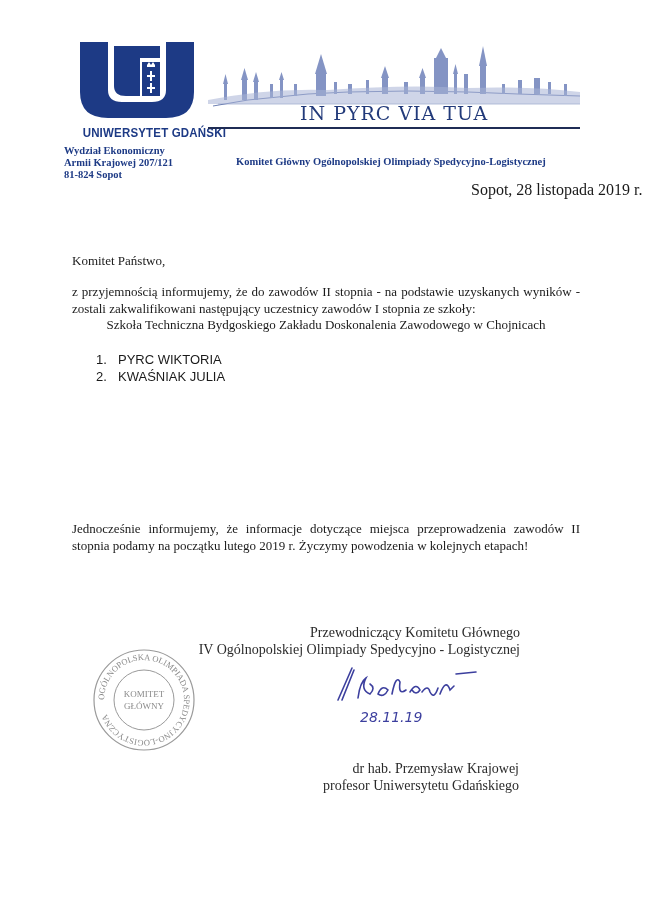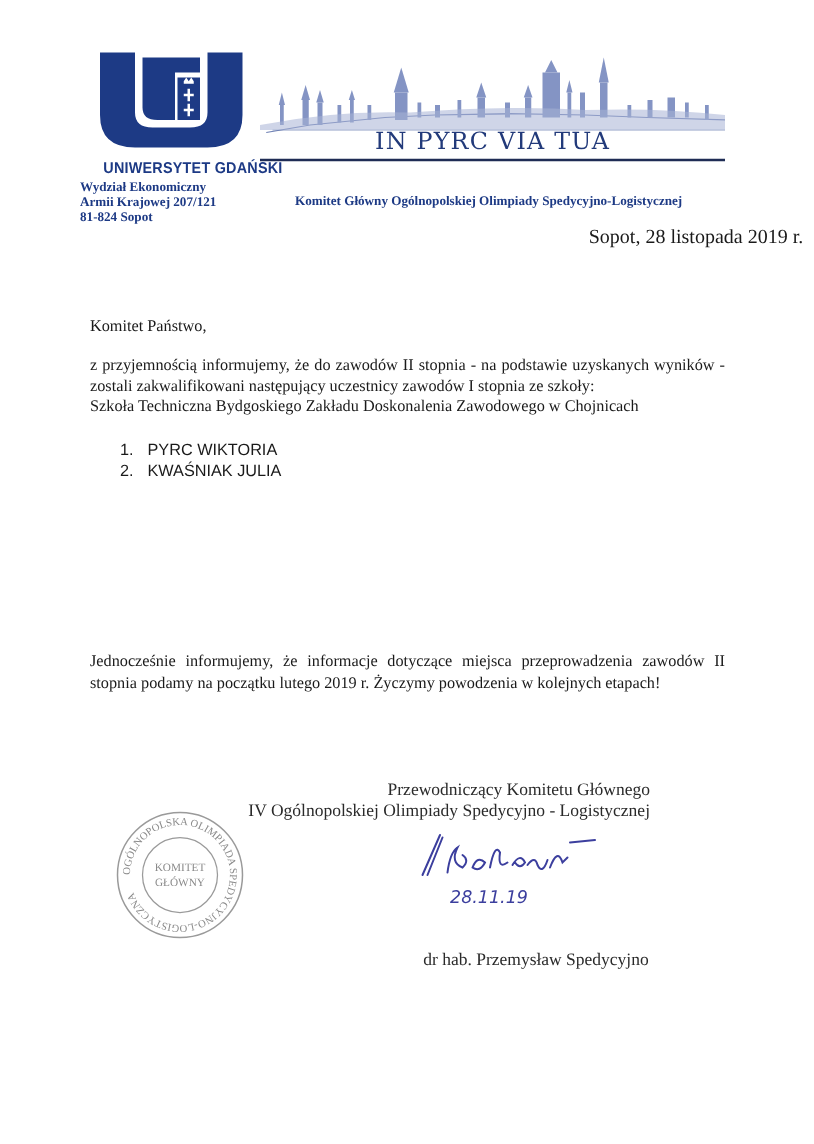--- a/index.html
+++ b/index.html
@@ -13,21 +13,21 @@
   .dept { left:64px; top:145px; width:160px; text-align:left; color:#1d3a85; font-weight:bold;
           font-size:10.5px; line-height:12px; }
   .skyline { left:208px; top:44px; width:372px; height:80px; }
   .motto { left:300px; top:102px; font-family:"DejaVu Serif", serif; color:#223a7a; font-size:19px; letter-spacing:1px; }
   .header-line { left:208px; top:127px; width:372px; height:2px; background:#1f2c55; }
   .committee { left:236px; top:156px; font-size:10.5px; font-weight:bold; color:#1d3a85; }
   .date { left:432px; top:181px; font-size:16px; color:#1a1a1a;margin-left:39px; }
   .p { font-size:13px; line-height:16.5px; }
   .greet { left:72px; top:253px; }
   .para1 { left:72px; top:284px; width:508px; text-align:justify; }
-  .para1 .last { text-align:left; }
+  .para1 .last { text-align:center; }
   .list { left:96px; top:351px; font-family:Liberation Sans, sans-serif; font-size:13px; line-height:17px; }
   .list .num { display:inline-block; width:22px; }
   .para2 { left:72px; top:521px; width:508px; text-align:justify; }
   .sign1 { left:150px; top:624px; width:370px; text-align:right; font-size:14px; line-height:17px; color:#2a2a2a; }
   .stamp { left:92px; top:648px; width:104px; height:104px; }
   .signature { left:330px; top:660px; width:150px; height:70px; }
   .sign2 { left:280px; top:760px; width:239px; text-align:right; font-size:14px; line-height:17px; color:#2a2a2a; }
 </style>
 </head>
 <body>
@@ -140,14 +140,15 @@
     <path d="M62 34 Q66 14 70 22 Q68 36 76 30"></path>
     <path d="M80 32 Q86 22 90 30 Q86 36 82 30"></path>
     <path d="M92 32 Q98 24 100 32 Q104 40 108 28"></path>
     <path d="M110 34 Q116 18 120 30 L124 26"></path>
     <path d="M126 14 L146 12"></path>
   </g>
   <text x="30" y="62" font-family="DejaVu Sans, sans-serif" font-style="italic" font-size="14" fill="#3c3f9e">28.11.19</text>
 </svg>
 
 <div class="abs sign2">
-  <div>dr hab. Przemysław Spedycyjno</div>
+  <div>dr hab. Przemysław Krajowej</div>
+  <div>profesor Uniwersytetu Gdańskiego</div>
 </div>
 
 </body></html>

